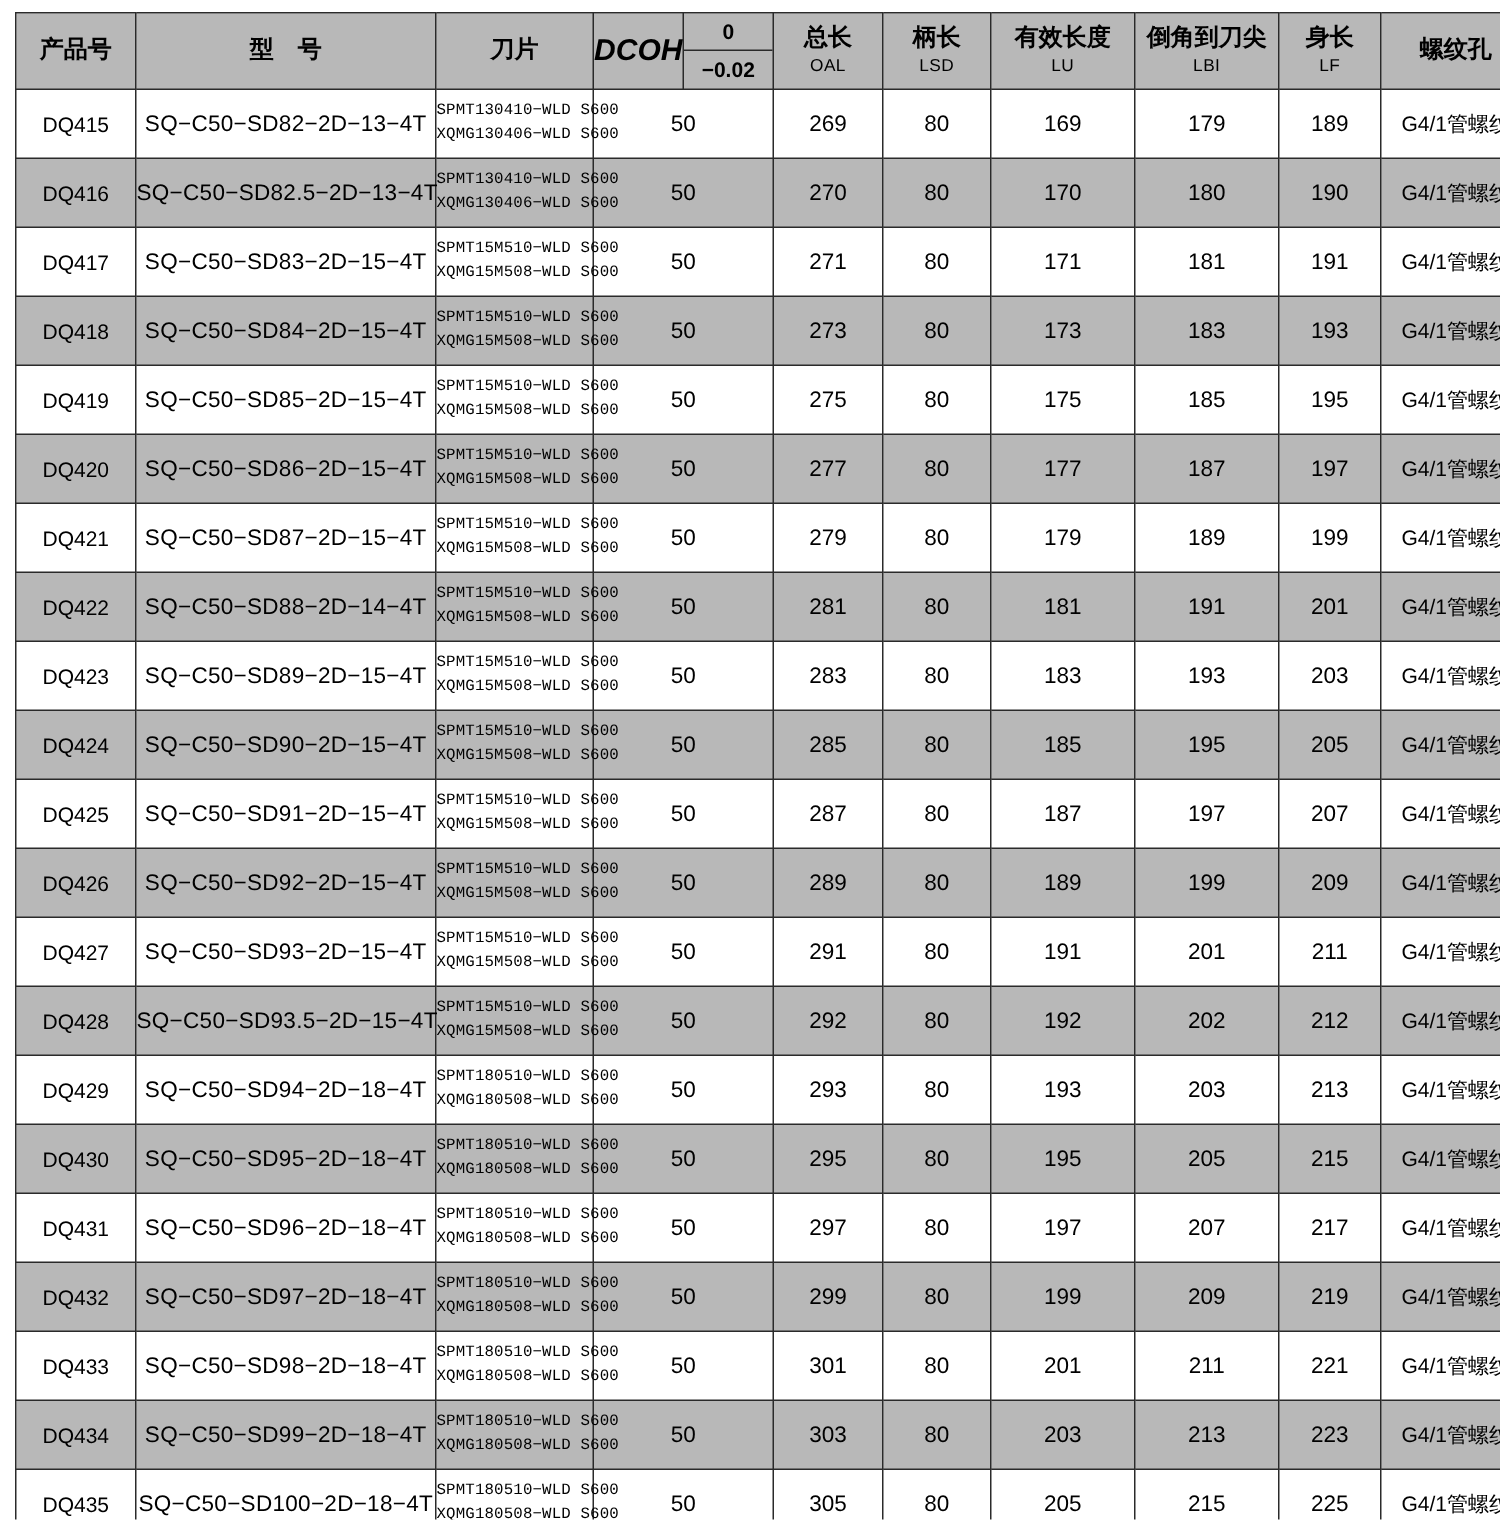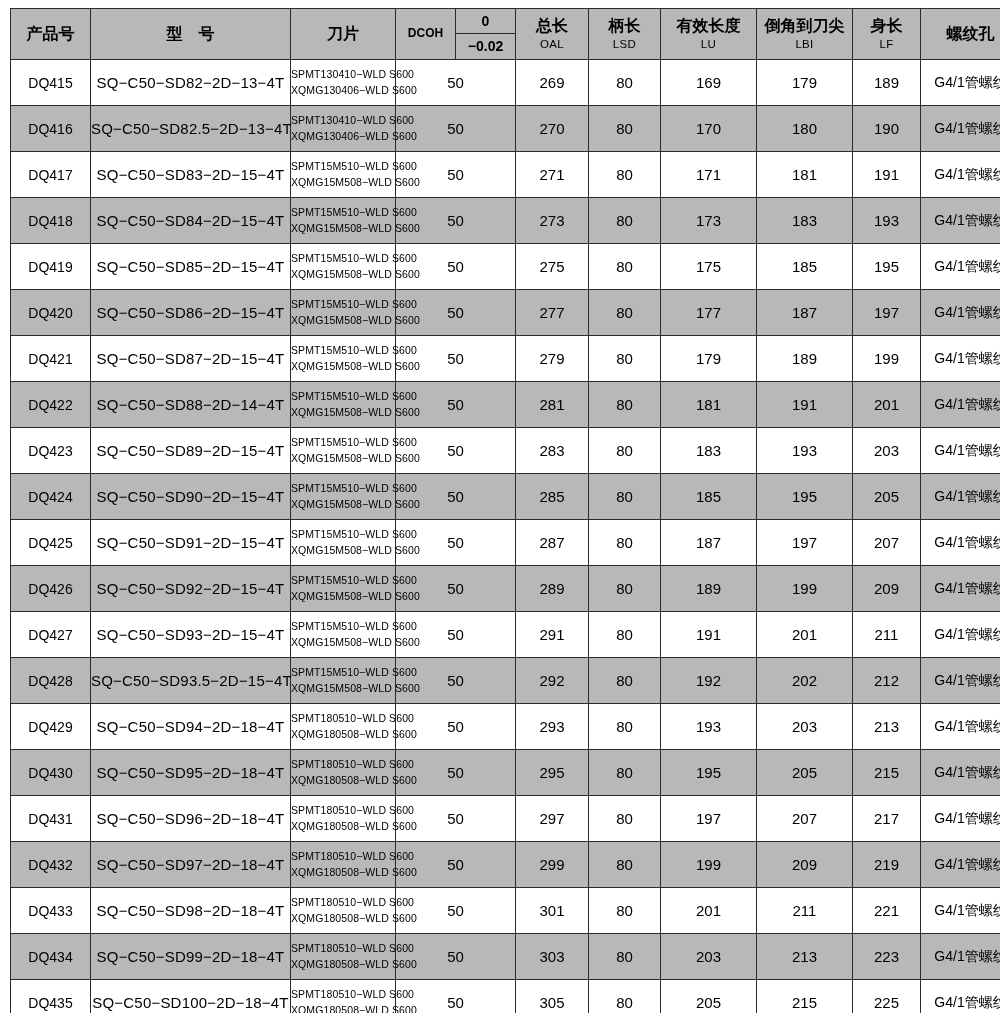--- a/index.html
+++ b/index.html
@@ -37,21 +37,22 @@
     line-height: 1.15;
   }
   thead th .sub {
     display: block;
     font-size: 11.5px;
     font-weight: normal;
     letter-spacing: .3px;
     margin-top: 2px;
   }
   thead th.dcoh {
-    font-size: 12px;
+    font-size: 20px;
+    font-style: italic;
   }
   .tol-wrap { display: flex; flex-direction: column; height: 50px; }
   .tol-top, .tol-bot {
     flex: 1 1 50%;
     display: flex; align-items: center; justify-content: center;
     font-size: 14px; font-weight: bold;
   }
   .tol-top { border-bottom: 1px solid #2a2a2a; }
 
   
@@ -61,21 +62,21 @@
   td.code   { font-size: 14px; margin-left: 48px; }
   td.model  { font-size: 15px; letter-spacing: .2px; }
   td.num    { font-size: 15px; }
   td.thread { font-size: 14px; }
   td.insert {
     font-size: 10.5px;
     line-height: 1.5;
     letter-spacing: .1px;
     padding: 2px 2px;
   }
-  td.insert span { display: block; white-space: nowrap; }
+  td.insert span { display: block; white-space: nowrap; font-family: Liberation Mono, monospace; }
 </style>
 </head>
 <body>
 
 <div class="page">
 
   <table class="spec">
     <colgroup>
       <col style="width:80px">
       <col style="width:200px">

